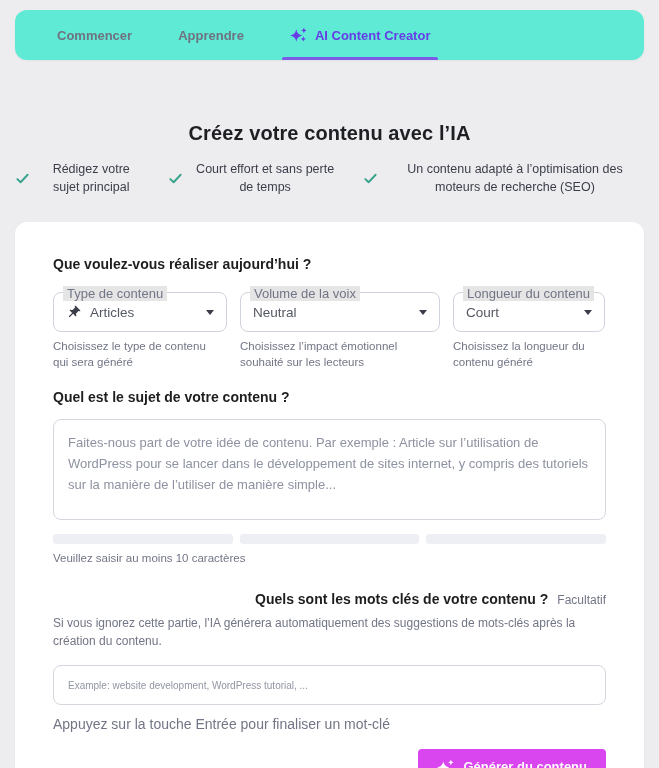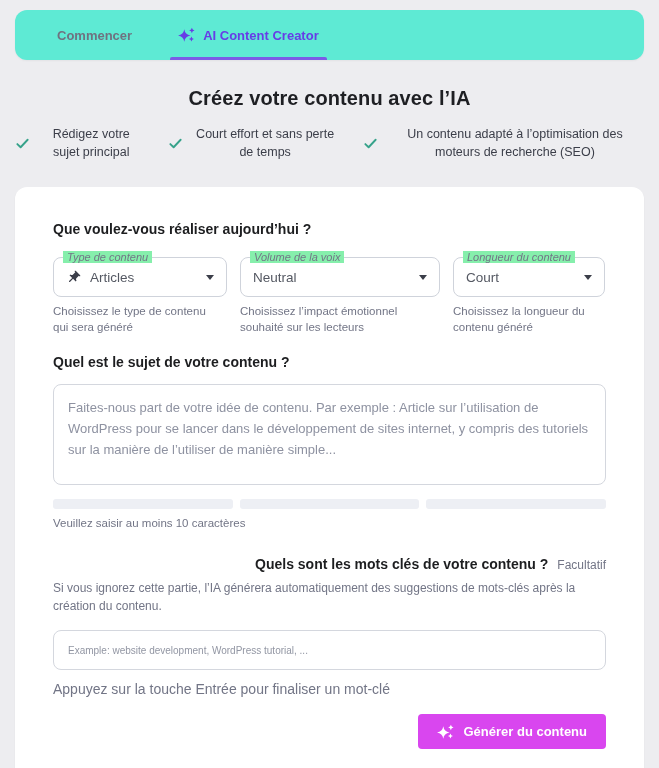--- a/index.html
+++ b/index.html
@@ -38,21 +38,21 @@
     content: "";
     position: absolute;
     left: 0; right: 0; bottom: 0;
     height: 3px;
     border-radius: 2px 2px 0 0;
     background: #7b5be6;
   }
   .spark { display: inline-flex; line-height: 0; }
 
   
-  .hero { text-align: center; padding-top: 27px; }
+  .hero { text-align: center; padding-top: 27px; margin-top: 35px; }
   .hero h1 {
     font-size: 20px;
     font-weight: bold;
     color: #1e1f23;
     letter-spacing: .1px;
   }
   .features {
     margin-top: 15px;
     display: flex;
     justify-content: center;
@@ -99,26 +99,25 @@
     display: flex;
     align-items: center;
     padding: 0 12px;
     gap: 9px;
     cursor: pointer;
   }
   .flabel {
     position: absolute;
     top: -7px;
     left: 9px;
-    background: #86efac;
+    background: #e5e5e5;
     padding: 0 4px;
-    font-size: 11px;
+    font-size: 13px;
     color: #727586;
     white-space: nowrap;
-    font-style: italic;
   }
   .sval { font-size: 13.5px; color: #545862; flex: 1 1 auto; }
   .caret {
     width: 0; height: 0; flex: none;
     border-left: 4.5px solid transparent;
     border-right: 4.5px solid transparent;
     border-top: 5.5px solid #3b3e49;
   }
   .picon { display: inline-flex; line-height: 0; flex: none; }
   .fhelp {
@@ -212,20 +211,23 @@
     </g>
   </defs>
 </svg>
 
 <div class="page">
 
   <div class="tabs-card">
     <div class="tab">
       <span>Commencer</span>
     </div>
+    <div class="tab">
+      <span>Apprendre</span>
+    </div>
     <div class="tab active">
       <span class="spark">
         <svg width="17" height="16" viewBox="0 0 19 17" fill="#673de6">
             <use href="#sparkles"></use>
           </svg>
       </span>
       <span>AI Content Creator</span>
     </div>
   </div>
 

